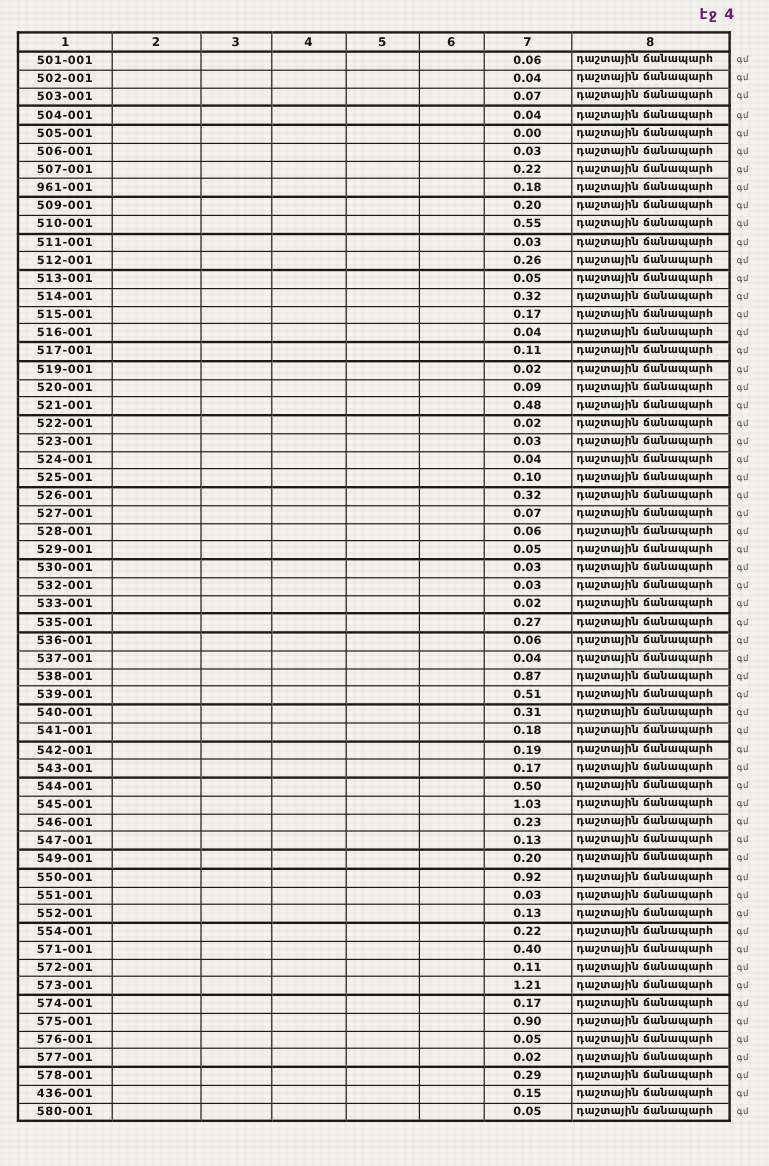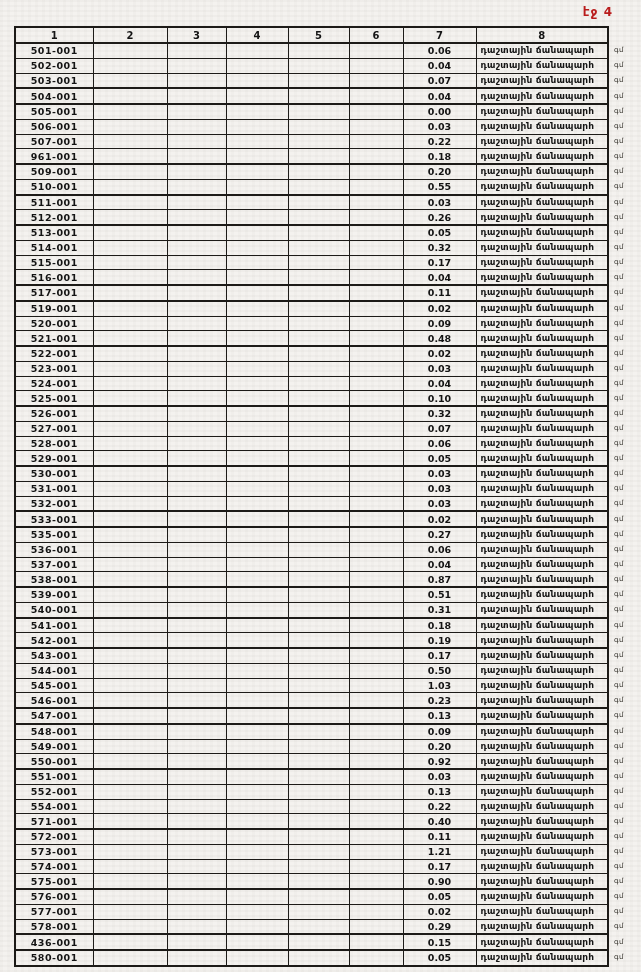--- a/index.html
+++ b/index.html
@@ -11,21 +11,21 @@
   }
   
   body::before{
     content:"";position:absolute;inset:0;pointer-events:none;
     background:
       repeating-linear-gradient(0deg, rgba(120,115,105,0.045) 0 2px, rgba(255,255,255,0) 2px 5px),
       repeating-linear-gradient(90deg, rgba(120,115,105,0.03) 0 3px, rgba(255,255,255,0) 3px 7px);
   }
   .page-label{
     position:absolute;top:5px;right:28px;
-    font-size:12px;font-weight:700;letter-spacing:1px;color:#b91c1c;
+    font-size:12px;font-weight:700;letter-spacing:1px;color:#701a75;
   }
   table.scan{
     position:absolute;left:14px;top:26px;
     border-collapse:collapse;table-layout:fixed;
     width:593px;
   }
   table.scan th, table.scan td{
     border:1px solid #1f1d1a;
     padding:0 2px;margin:0;overflow:hidden;white-space:nowrap;
     height:13.75px;line-height:13px;
@@ -406,42 +406,31 @@
         <td class="c-empty"></td>
         <td class="c-empty"></td>
         <td class="c-empty"></td>
         <td class="c-empty"></td>
         <td class="c-empty"></td>
         <td class="c-val">0.03</td>
         <td class="c-use">դաշտային ճանապարհ</td>
         <td class="c-note">գմ</td>
       </tr>
       <tr>
-        <td class="c-id">531-001</td>
+        <td class="c-id">532-001</td>
         <td class="c-empty"></td>
         <td class="c-empty"></td>
         <td class="c-empty"></td>
         <td class="c-empty"></td>
         <td class="c-empty"></td>
         <td class="c-val">0.03</td>
         <td class="c-use">դաշտային ճանապարհ</td>
         <td class="c-note">գմ</td>
       </tr>
       <tr>
-        <td class="c-id">532-001</td>
-        <td class="c-empty"></td>
-        <td class="c-empty"></td>
-        <td class="c-empty"></td>
-        <td class="c-empty"></td>
-        <td class="c-empty"></td>
-        <td class="c-val">0.03</td>
-        <td class="c-use">դաշտային ճանապարհ</td>
-        <td class="c-note">գմ</td>
-      </tr>
-      <tr>
         <td class="c-id">533-001</td>
         <td class="c-empty"></td>
         <td class="c-empty"></td>
         <td class="c-empty"></td>
         <td class="c-empty"></td>
         <td class="c-empty"></td>
         <td class="c-val">0.02</td>
         <td class="c-use">դաշտային ճանապարհ</td>
         <td class="c-note">գմ</td>
       </tr>
@@ -578,31 +567,20 @@
         <td class="c-note">գմ</td>
       </tr>
       <tr>
         <td class="c-id">547-001</td>
         <td class="c-empty"></td>
         <td class="c-empty"></td>
         <td class="c-empty"></td>
         <td class="c-empty"></td>
         <td class="c-empty"></td>
         <td class="c-val">0.13</td>
-        <td class="c-use">դաշտային ճանապարհ</td>
-        <td class="c-note">գմ</td>
-      </tr>
-      <tr>
-        <td class="c-id">548-001</td>
-        <td class="c-empty"></td>
-        <td class="c-empty"></td>
-        <td class="c-empty"></td>
-        <td class="c-empty"></td>
-        <td class="c-empty"></td>
-        <td class="c-val">0.09</td>
         <td class="c-use">դաշտային ճանապարհ</td>
         <td class="c-note">գմ</td>
       </tr>
       <tr>
         <td class="c-id">549-001</td>
         <td class="c-empty"></td>
         <td class="c-empty"></td>
         <td class="c-empty"></td>
         <td class="c-empty"></td>
         <td class="c-empty"></td>

